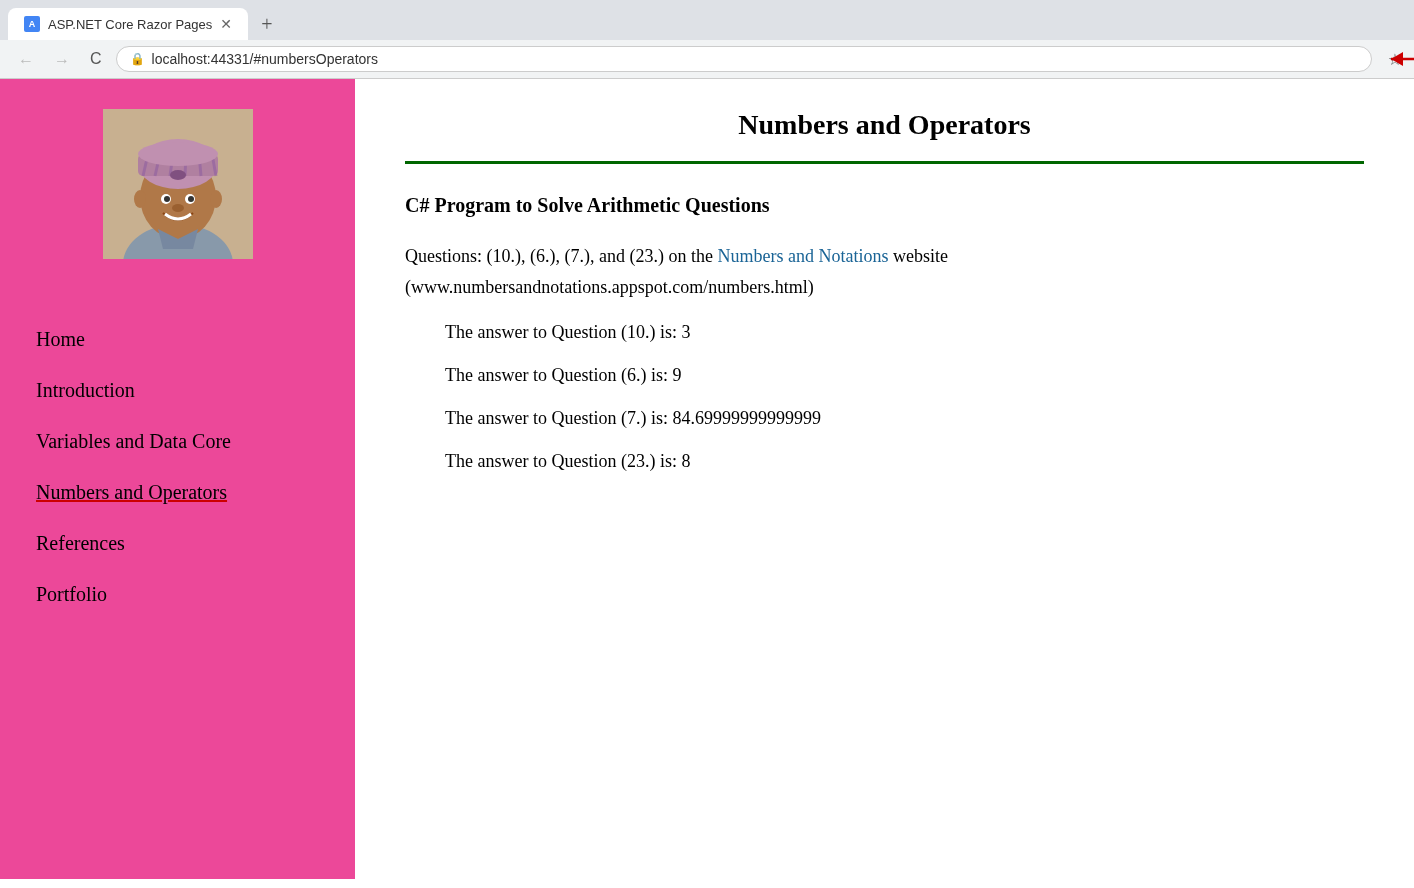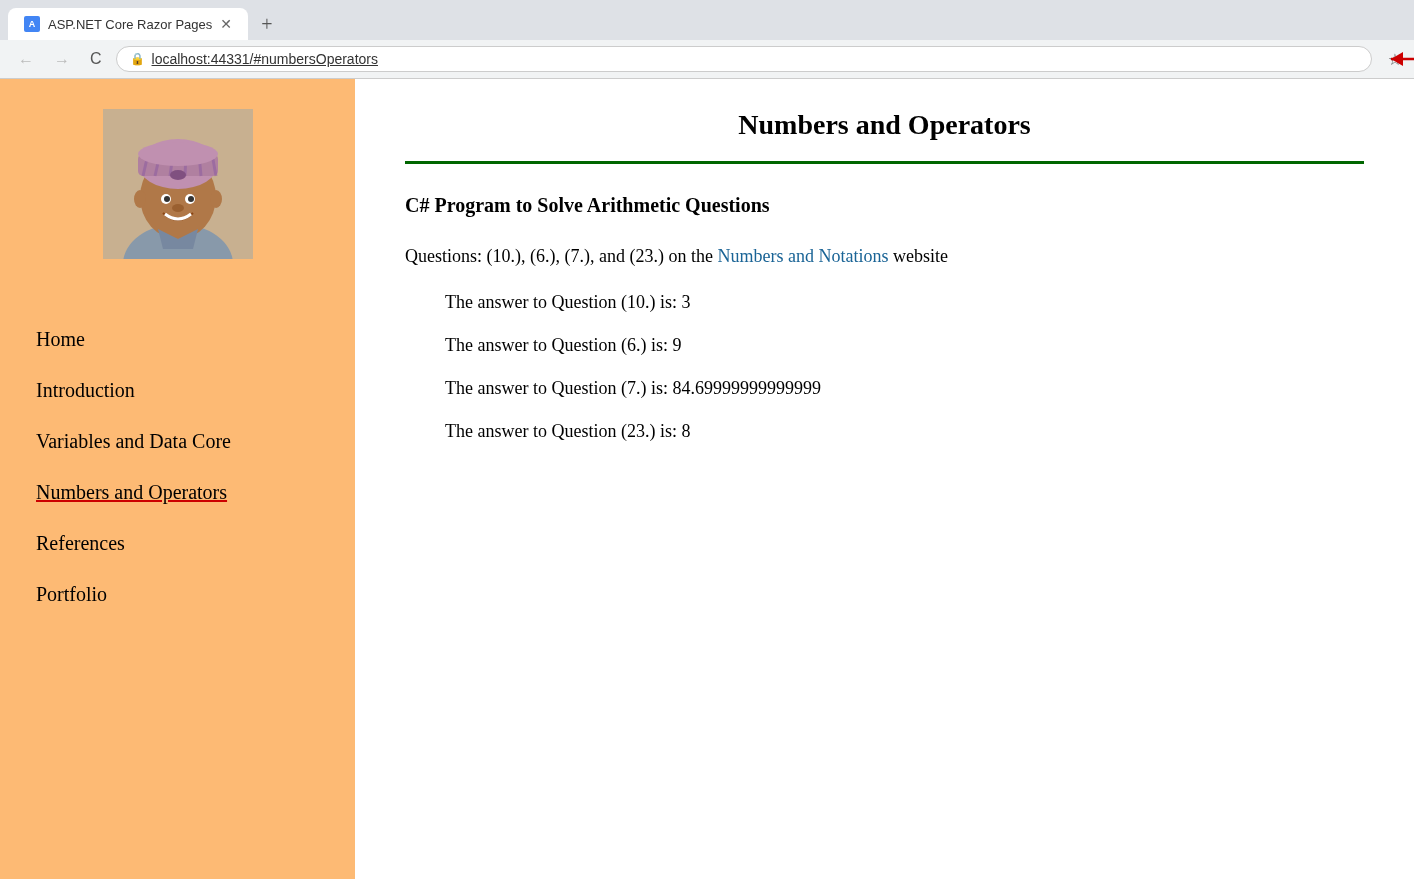--- a/index.html
+++ b/index.html
@@ -80,41 +80,40 @@
       font-size: 14px;
       font-family: Arial;
       position: relative;
     }
     .address-field .lock-icon {
       margin-right: 6px;
       font-size: 12px;
       color: #555;
     }
     .address-text {
-      text-decoration: underline;
       color: #333;
     }
     .star-btn {
       font-size: 16px;
       color: #555;
       cursor: pointer;
       margin-left: 8px;
     }
 
     
     .page-layout {
       display: flex;
       min-height: calc(888px - 88px);
     }
 
     
     .sidebar {
       width: 355px;
       min-width: 355px;
-      background: #fdba74;
+      background: #ec4899;
       padding: 20px;
       display: flex;
       flex-direction: column;
       align-items: center;
     }
     .avatar-container {
       margin-top: 10px;
       margin-bottom: 30px;
     }
     .nav-links {
@@ -277,20 +276,21 @@
   </div>
 
   <div class="main-content">
     <h1 class="page-title">Numbers and Operators</h1>
     <hr class="green-divider">
 
     <h2 class="section-heading">C# Program to Solve Arithmetic Questions</h2>
 
     <p class="content-para">
       <span>Questions: (10.), (6.), (7.), and (23.) on the </span><a class="link-blue">Numbers and Notations</a><span> website</span><br>
+      <span>(www.numbersandnotations.appspot.com/numbers.html)</span>
     </p>
 
     <p class="answer-line">The answer to Question (10.) is: <span>3</span></p>
 
     <p class="answer-line">The answer to Question (6.) is: <span>9</span></p>
 
     <p class="answer-line">The answer to Question (7.) is: <span>84.69999999999999</span></p>
 
     <p class="answer-line">The answer to Question (23.) is: <span>8</span></p>
   </div>

